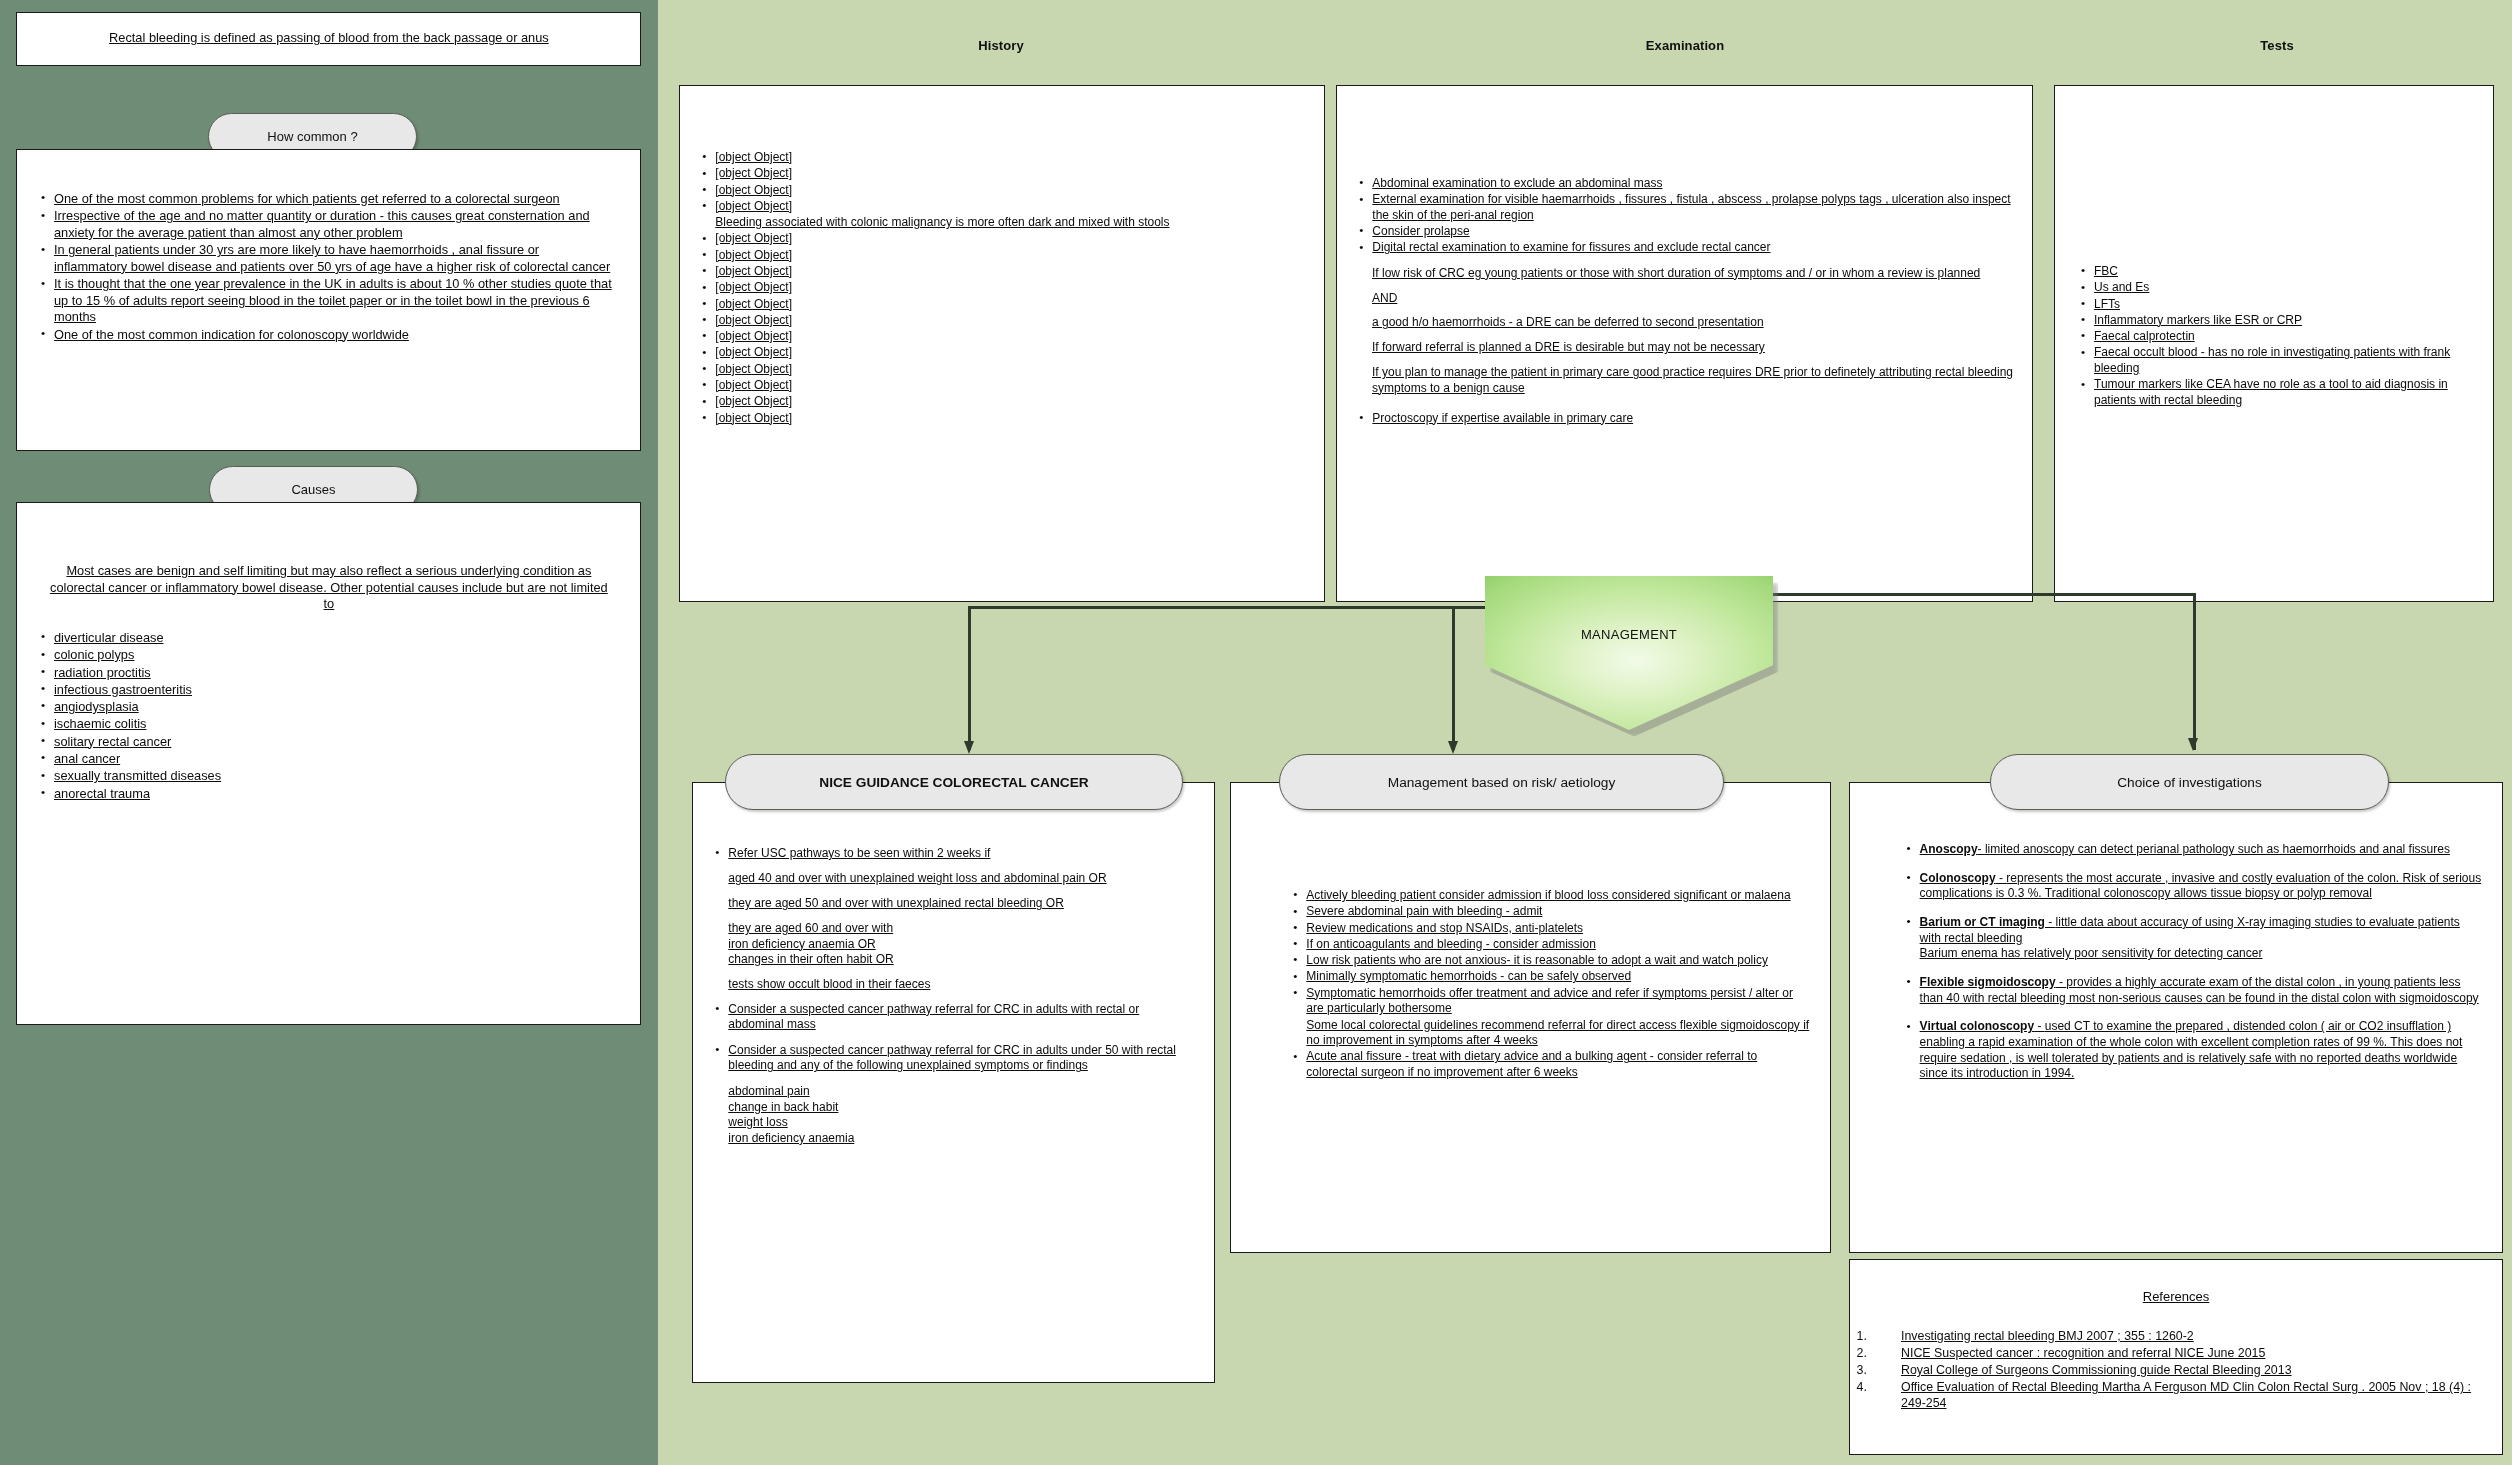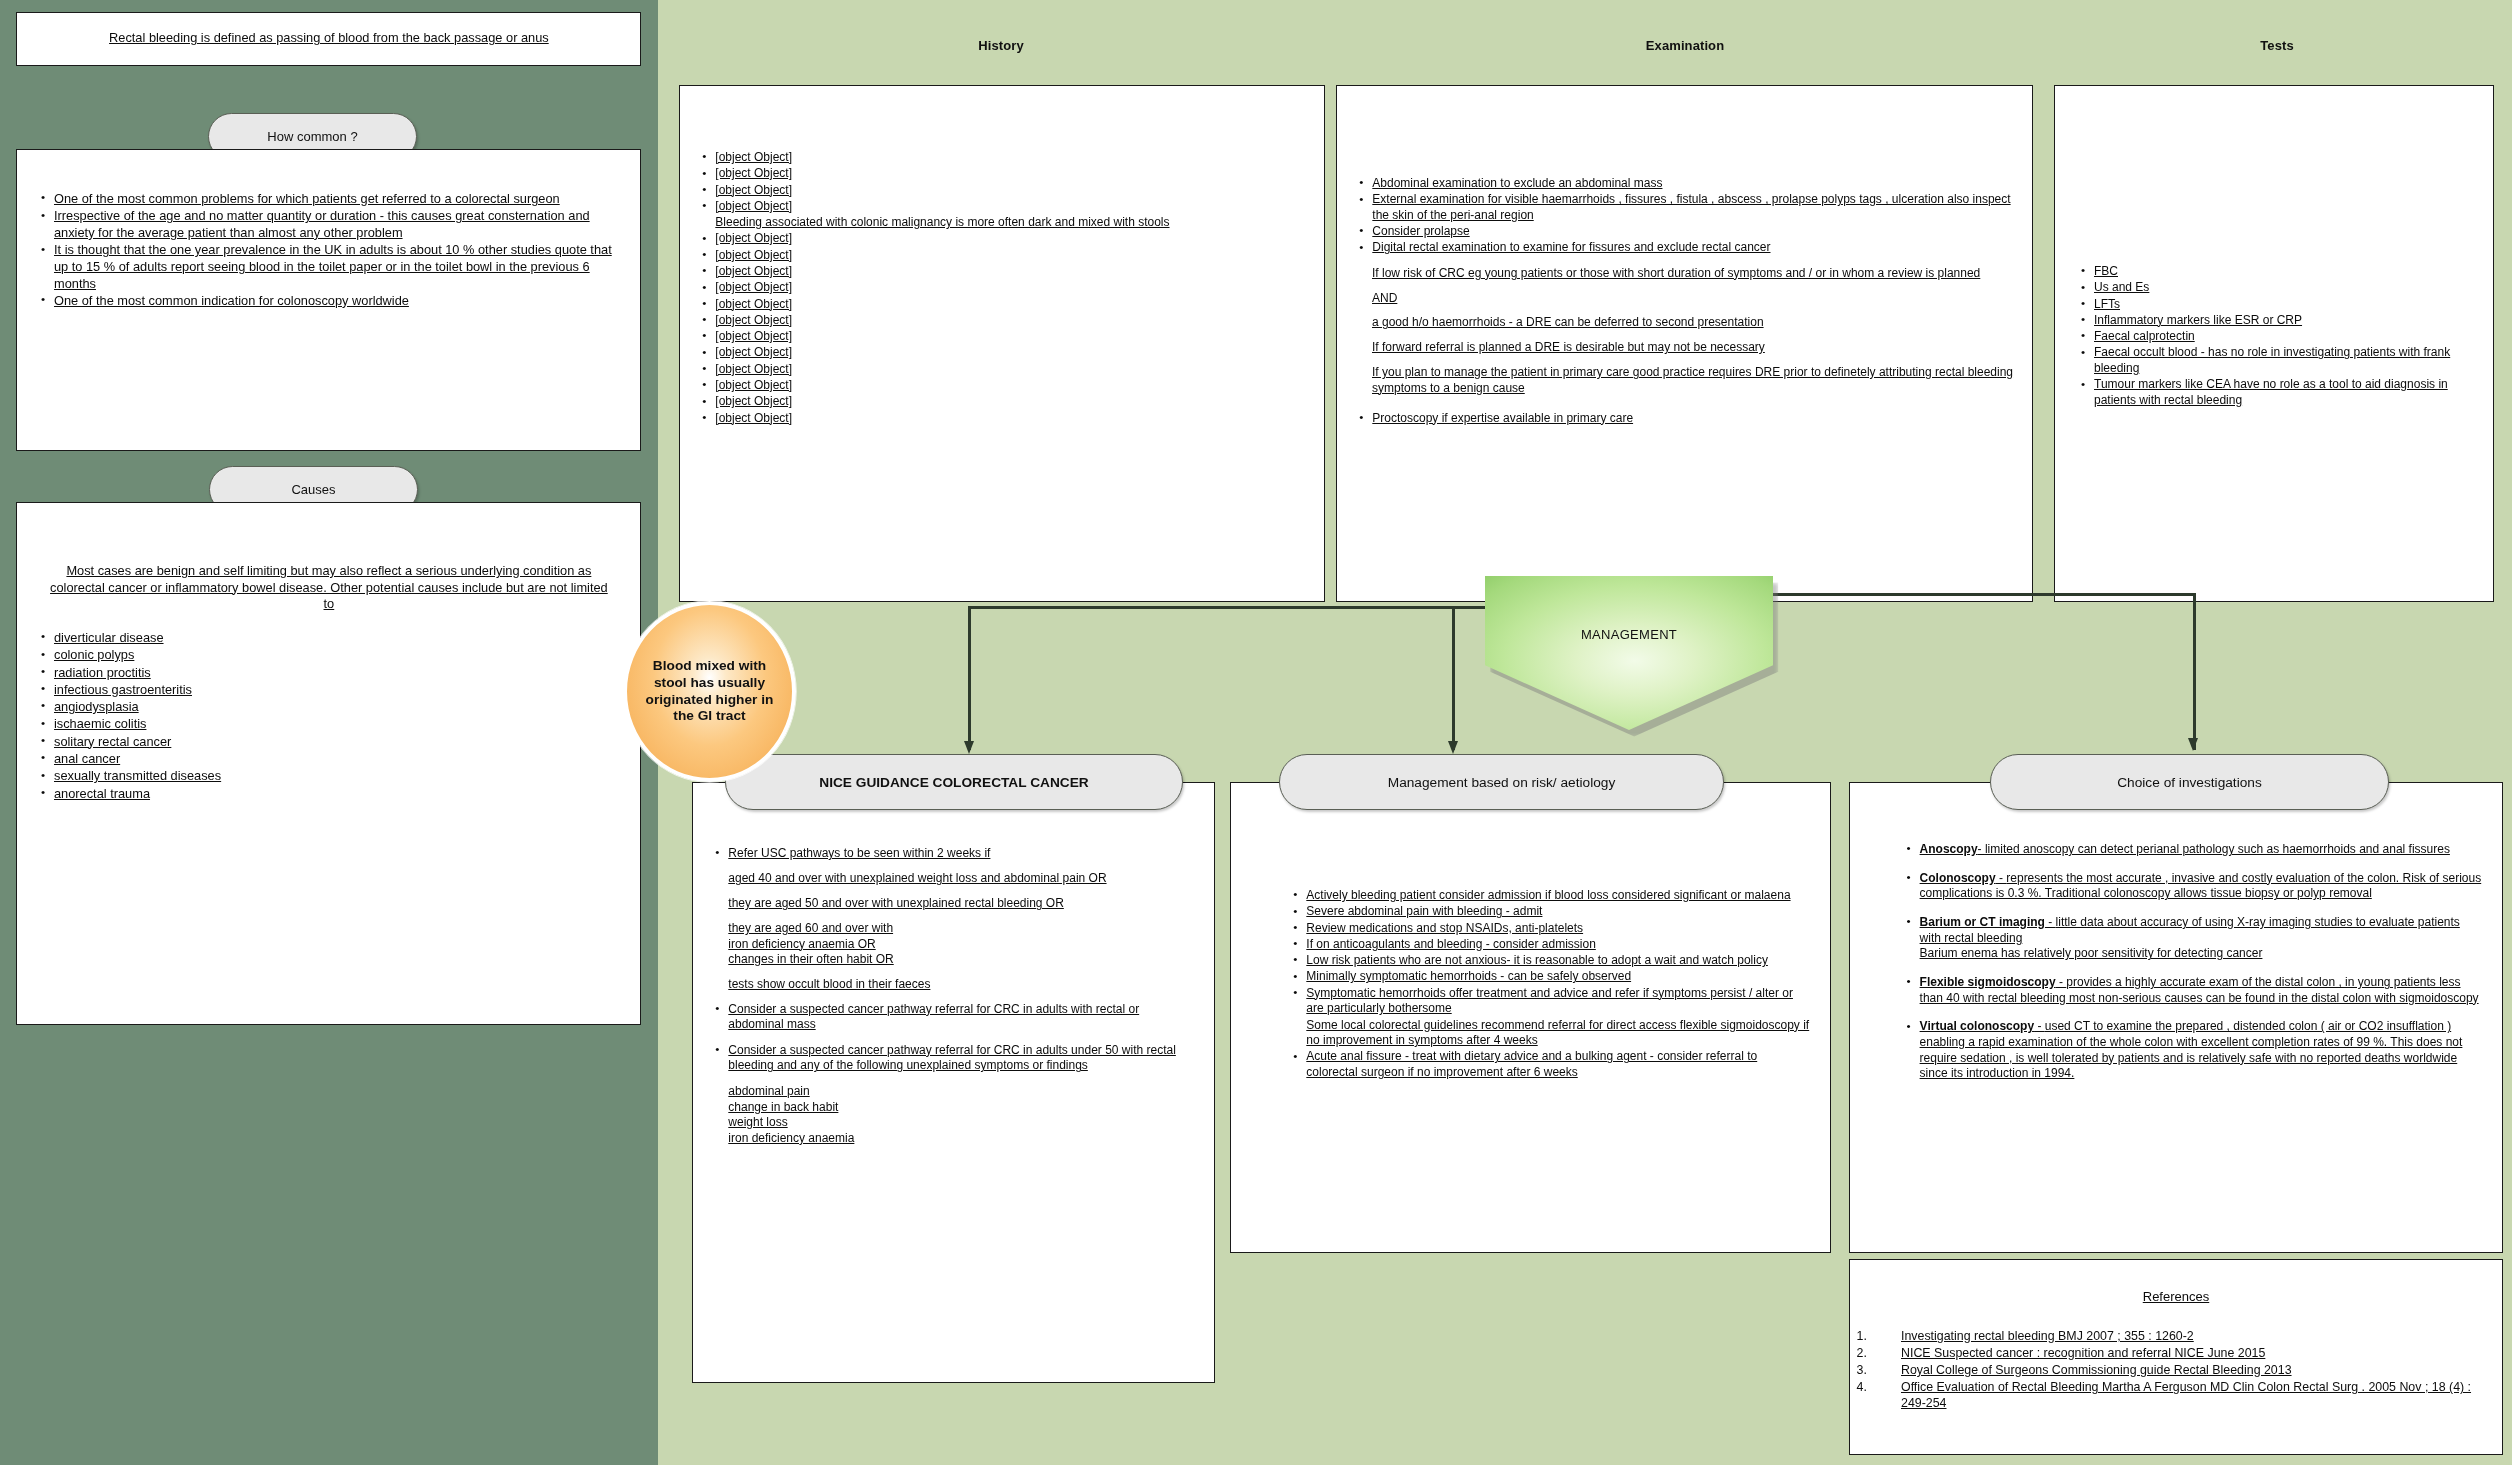--- a/index.html
+++ b/index.html
@@ -118,20 +118,21 @@
   </div>
 
   <div class="pill" style="left:208px; top:113px; width:209px; height:47px; font-size:13px;">
     <span>How common ?</span>
   </div>
 
   <div class="card" style="left:16.4px; top:149px; width:625px; height:302px;">
     <ul class="bul txt" style="padding:41px 26px 0 19.6px;">
       <li>One of the most common problems for which patients get referred to a colorectal surgeon</li>
       <li>Irrespective of the age and no matter quantity or duration - this causes great consternation and anxiety for the average patient than almost any other problem</li>
+      <li>In general patients under 30 yrs are more likely to have haemorrhoids , anal fissure or inflammatory bowel disease and patients over 50 yrs of age have a higher risk of colorectal cancer</li>
       <li>It is thought that the one year prevalence in the UK in adults is about 10 % other studies quote that up to 15 % of adults report seeing blood in the toilet paper or in the toilet bowl in the previous 6 months</li>
       <li>One of the most common indication for colonoscopy worldwide</li>
     </ul>
   </div>
 
   <div class="pill" style="left:209px; top:466px; width:209px; height:47px; font-size:13px;">
     <span>Causes</span>
   </div>
 
   <div class="card" style="left:16.4px; top:502px; width:625px; height:523px;">
@@ -222,23 +223,20 @@
   <div class="hline" style="left:968px; top:606px; width:523px;"></div>
   <div class="vline" style="left:968px; top:606px; height:144px;"></div>
   <div class="arrowhead" style="left:964px; top:741px;"></div>
   <div class="vline" style="left:1452px; top:606px; height:144px;"></div>
   <div class="arrowhead" style="left:1448px; top:741px;"></div>
 
   <div class="hline" style="left:1773px; top:593px; width:423px;"></div>
   <div class="vline" style="left:2193px; top:593px; height:157px;"></div>
   <div class="arrowhead" style="left:2188px; top:738px;"></div>
 
-  <div class="orange-ellipse" style="left:623px; top:601px; width:173px; height:181px;">
-    <span style="padding:0 14.4px;">Blood mixed with stool has usually originated higher in the GI tract</span>
-  </div>
 
   <div class="card" style="left:692px; top:782px; width:523px; height:601px;">
     <div class="txt-sm" style="padding:63px 18.3px 0 0;">
       <ul class="bul" style="padding-left:18.3px;">
         <li>Refer USC pathways to be seen within 2 weeks if</li>
       </ul>
       <div class="gap"></div>
       <div class="sub" style="margin-left:18.3px;">aged 40 and over with unexplained weight loss and abdominal pain OR</div>
       <div class="gap"></div>
       <div class="sub" style="margin-left:18.3px;">they are aged 50 and over with unexplained rectal bleeding  OR</div>

